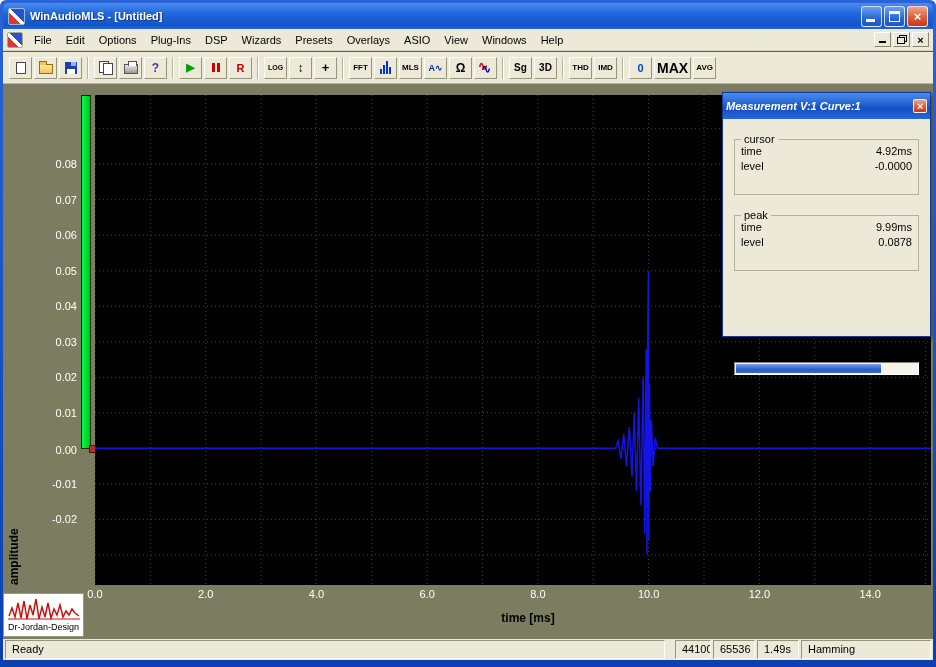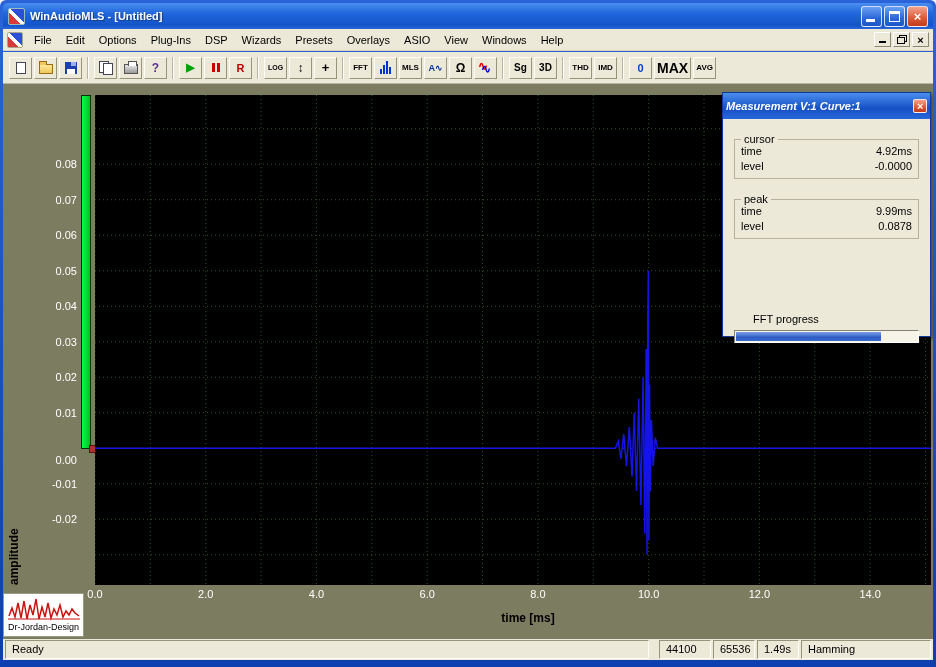--- a/index.html
+++ b/index.html
@@ -90,35 +90,35 @@
 
   
   .dialog { position:absolute; left:719px; top:8px; width:209px; height:245px; background:#ece9d8;
     border:1px solid #10399f; box-shadow:2px 2px 4px rgba(0,0,0,.45); }
   .dialog-titlebar { height:26px; background:linear-gradient(to bottom,#4a8ef0,#1550c4 60%,#2767da);
     display:flex; align-items:center; padding:0 3px;font-style:italic; }
   .dialog-title { flex:1; color:#fff; font-size:11px; font-weight:bold; white-space:nowrap; overflow:hidden; }
   .dialog-close { width:14px; height:14px; border-radius:2px; border:1px solid rgba(255,255,255,.85);
     background:linear-gradient(#f2a38c,#df5d3a 55%,#c23a1c); color:#fff; font-size:11px; font-weight:bold;
     display:flex; align-items:center; justify-content:center; }
-  .group { position:relative; border:1px solid #b4b09c; margin:20px 11px 0; padding:4px 6px 4px; }
+  .group { position:relative; border:1px solid #b4b09c; margin:20px 11px 0; padding:4px 6px 20px; }
   .group-label { position:absolute; top:-7px; left:6px; background:#ece9d8; padding:0 3px; font-size:11px; color:#000; }
   .grow { display:flex; justify-content:space-between; font-size:11px; line-height:15px; color:#000; }
   .fft-label { margin:74px 0 5px 30px; font-size:11px; color:#000; }
   .progress { margin:0 11px; height:13px; border:1px solid; border-color:#848270 #fff #fff #848270; background:#f6f4e8; padding:1px; }
   .progress-fill { height:100%; background:linear-gradient(#7d9fe8,#2c5cc4 60%,#3b6ad0); }
 
   
   .statusbar { position:absolute; left:3px; right:3px; bottom:7px; height:21px; background:#ece9d8;
     display:flex; align-items:stretch; padding:1px 2px; }
   .sb-panel { border:1px solid; border-color:#97947c #fdfdf6 #fdfdf6 #97947c; background:#ece9d8;
     font-size:11px; color:#000; padding:2px 6px; white-space:nowrap; overflow:hidden; }
   .sb-ready { flex:1; margin-right:8px; }
   .sb-field { width:42px; margin-left:2px; }
-  .sb-field:first-child { width:52px; }
+  .sb-field:first-child { width:36px; }
   .sb-field:last-child { width:130px; }
 </style>
 </head>
 <body>
 
 <div class="window">
 
   <div class="titlebar">
     <span class="app-icon"></span>
     <span class="title-text">WinAudioMLS - [Untitled]</span>
@@ -224,21 +224,21 @@
     <div class="y-title">amplitude</div>
     <div class="y-labels">
         <div class="ytick" style="top: 63.2391px;">0.08</div>
         <div class="ytick" style="top: 98.7464px;">0.07</div>
         <div class="ytick" style="top: 134.254px;">0.06</div>
         <div class="ytick" style="top: 169.761px;">0.05</div>
         <div class="ytick" style="top: 205.268px;">0.04</div>
         <div class="ytick" style="top: 240.775px;">0.03</div>
         <div class="ytick" style="top: 276.283px;">0.02</div>
         <div class="ytick" style="top: 311.79px;">0.01</div>
-        <div class="ytick" style="top: 359px;">0.00</div>
+        <div class="ytick" style="top: 349px;">0.00</div>
         <div class="ytick" style="top: 382.804px;">-0.01</div>
         <div class="ytick" style="top: 418.312px;">-0.02</div>
       </div>
     <div class="level-meter" style="background: linear-gradient(to right, rgb(0, 255, 68), rgb(0, 192, 32));"></div>
     <div class="meter-marker" style="background: rgb(176, 48, 48);"></div>
     <div class="plot" style="background: rgb(0, 0, 0);"><svg width="836" height="490">
           <line x1="0" y1="0" x2="0" y2="490" stroke="#2e522e" stroke-width="1" stroke-dasharray="1 3"></line>
           <line x1="55.36423841059603" y1="0" x2="55.36423841059603" y2="490" stroke="#2e522e" stroke-width="1" stroke-dasharray="1 3"></line>
           <line x1="110.72847682119206" y1="0" x2="110.72847682119206" y2="490" stroke="#2e522e" stroke-width="1" stroke-dasharray="1 3"></line>
           <line x1="166.0927152317881" y1="0" x2="166.0927152317881" y2="490" stroke="#2e522e" stroke-width="1" stroke-dasharray="1 3"></line>

